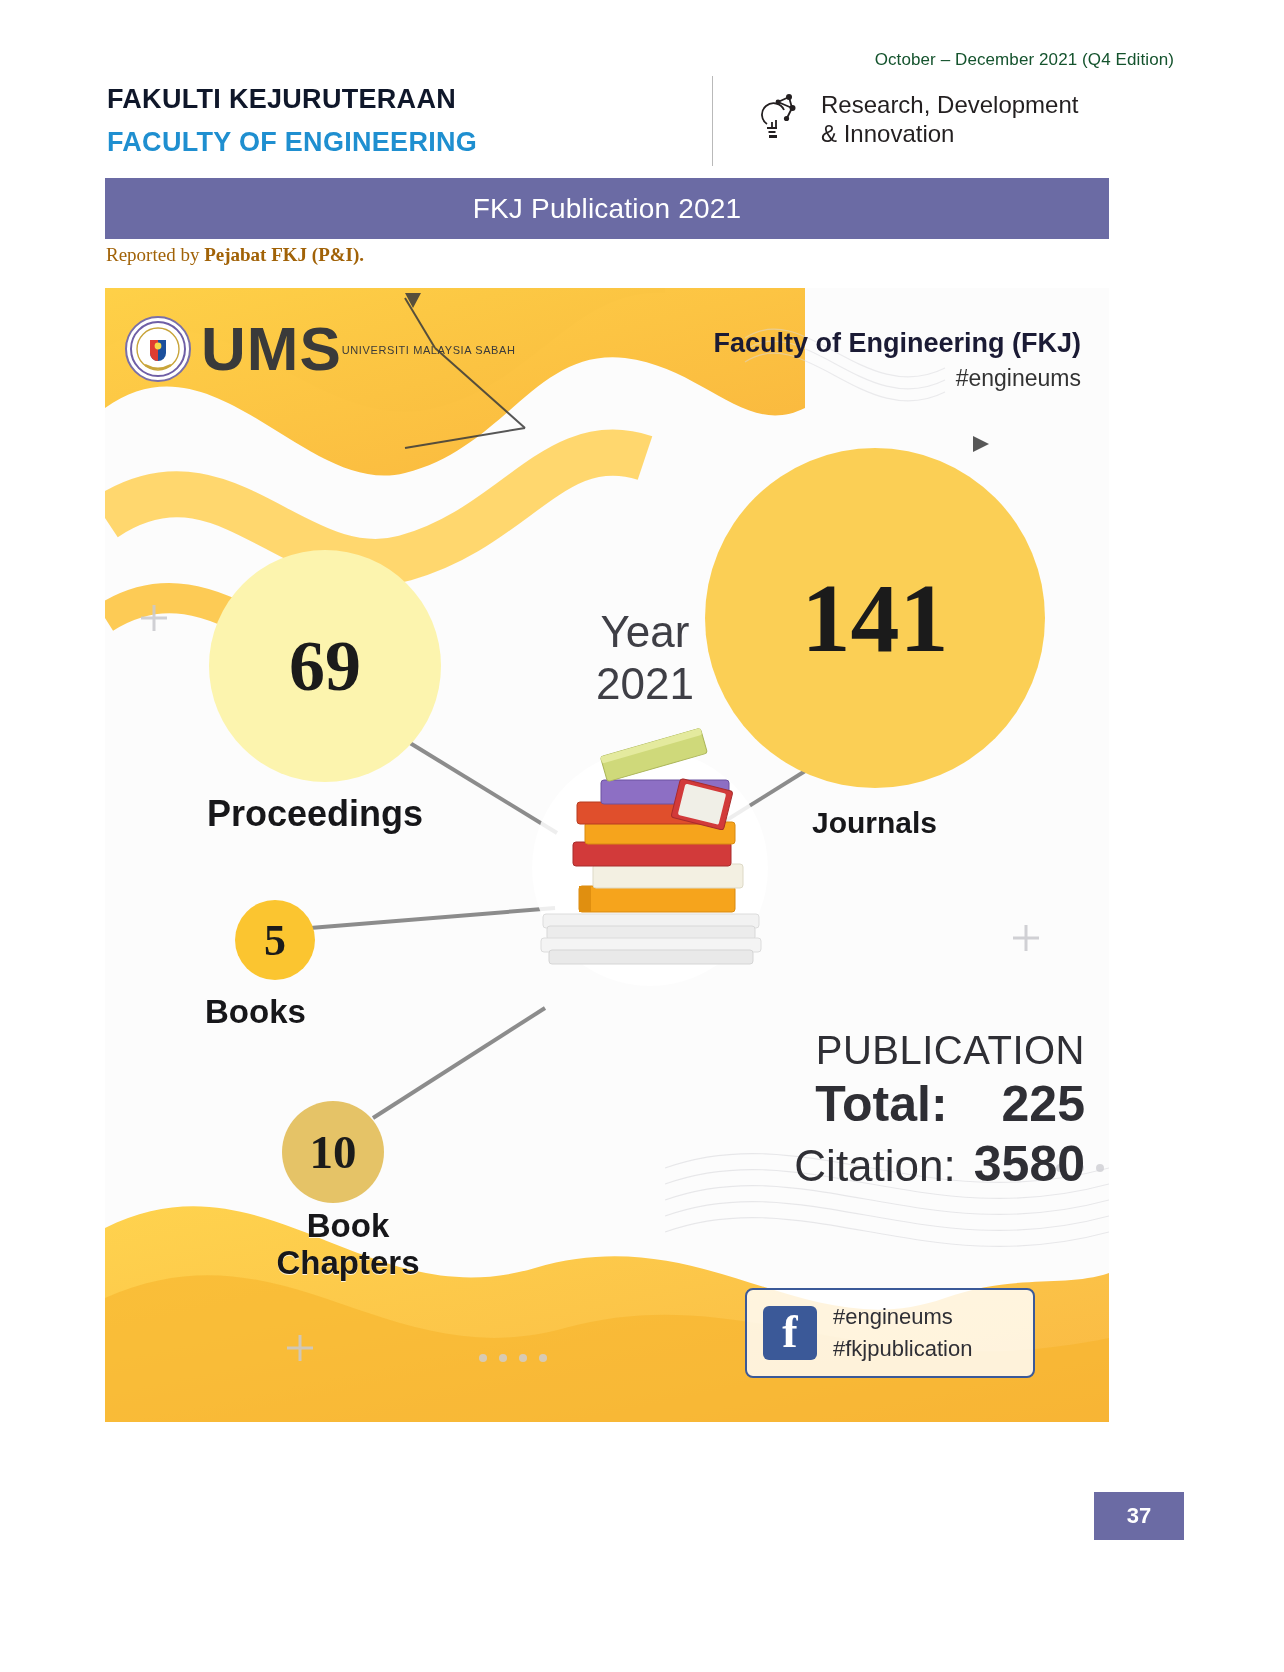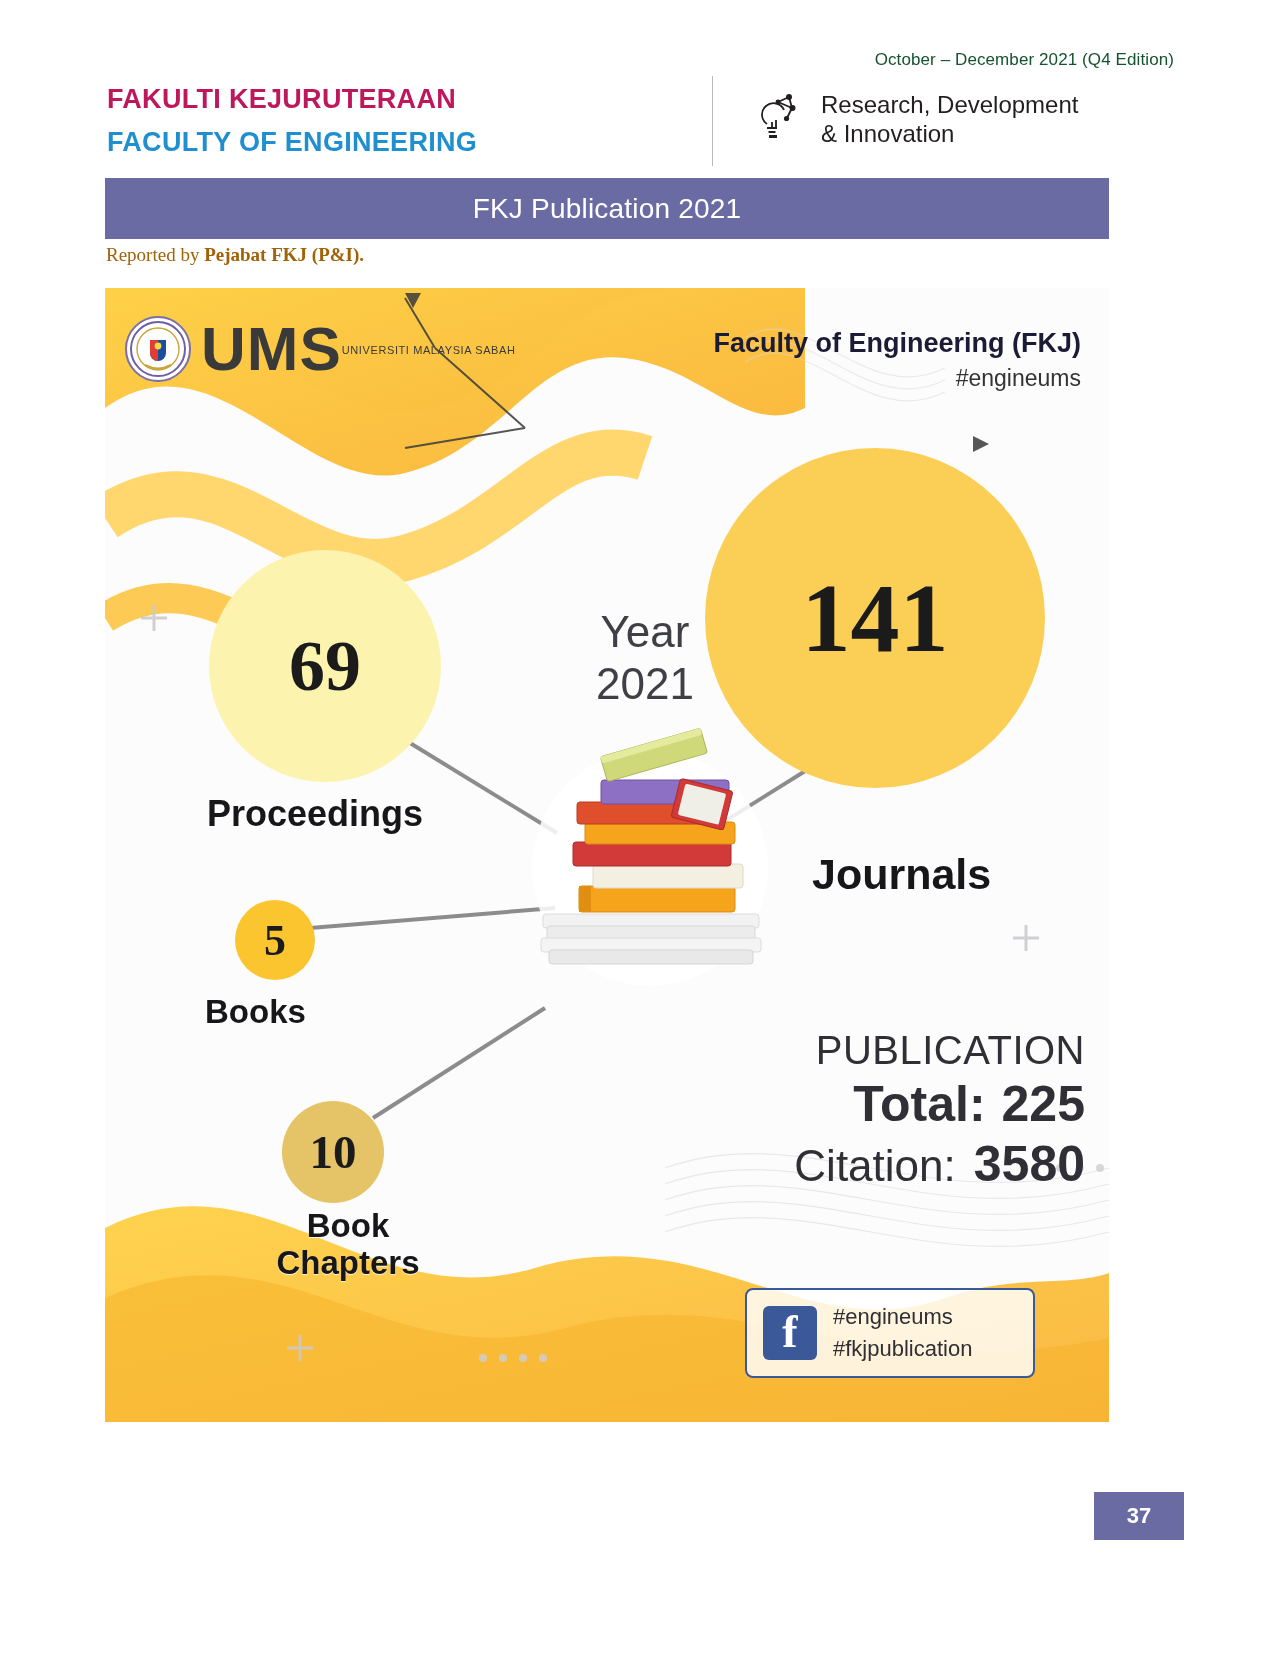--- a/index.html
+++ b/index.html
@@ -29,21 +29,21 @@
     color: #14532d;
     letter-spacing: .1px;
     white-space: nowrap;
   }
   .faculty-title-bm {
     position: absolute;
     left: 107px;
     top: 84px;
     font-size: 27px;
     font-weight: bold;
-    color: #be185d;
+    color: #0f172a;
     letter-spacing: .3px;
   }
   .faculty-title-en {
     position: absolute;
     left: 107px;
     top: 127px;
     font-size: 27px;
     font-weight: bold;
     color: #1f8fd0;
     letter-spacing: .3px;
@@ -202,21 +202,21 @@
     font-size: 47px;
   }
 
   .label {
     position: absolute;
     font-weight: bold;
     color: #17171a;
     text-shadow: 0 1px 0 rgba(255,255,255,.8);
   }
   .label-proceedings { left: 102px; top: 505px; font-size: 36px; }
-  .label-journals    { left: 707px; top: 518px; font-size: 43px; margin-top: 44px; }
+  .label-journals    { left: 707px; top: 518px; font-size: 30px; }
   .label-books       { left: 100px; top: 705px; font-size: 33px; }
   .label-chapters    { left: 148px; top: 920px; font-size: 33px; text-align: center; width: 190px; line-height: 1.12; }
 
   .year-text {
     position: absolute;
     left: 440px; top: 318px;
     font-size: 44px;
     color: #3f3f46;
     text-align: center;
     line-height: 1.18;
@@ -238,21 +238,21 @@
     position: absolute;
     left: 480px;
     top: 740px;
     width: 500px;
     text-align: right;
     color: #2f2f35;
   }
   .pub-title { font-size: 40px; letter-spacing: .5px; }
   .pub-total {
     font-size: 50px; font-weight: bold; margin-top: 2px;
-    display: flex; justify-content: flex-end; gap: 16px; align-items: flex-start;
+    display: flex; justify-content: flex-end; gap: 54px; align-items: flex-start;
   }
   .pub-citation {
     font-size: 44px; margin-top: 2px;
     display: flex; justify-content: flex-end; gap: 18px; align-items: baseline;
   }
   .pub-citation .val { font-weight: bold; font-size: 50px; }
 
   
   .fb-box {
     position: absolute;

